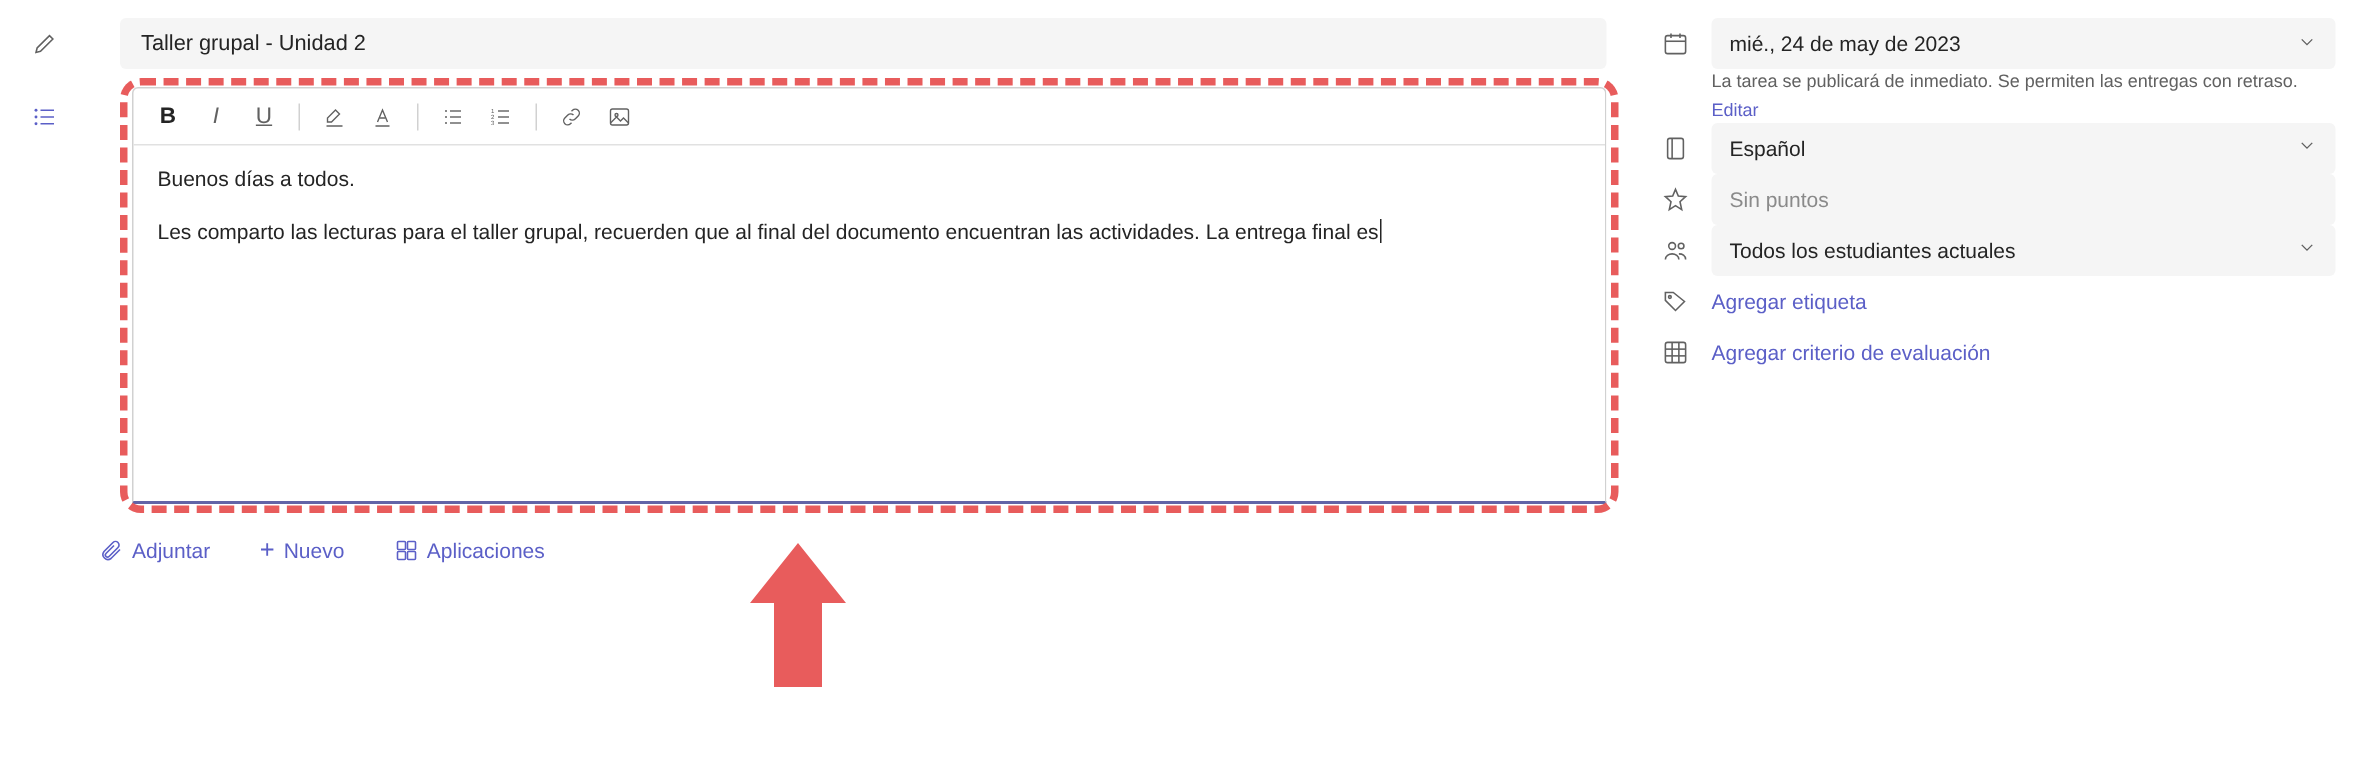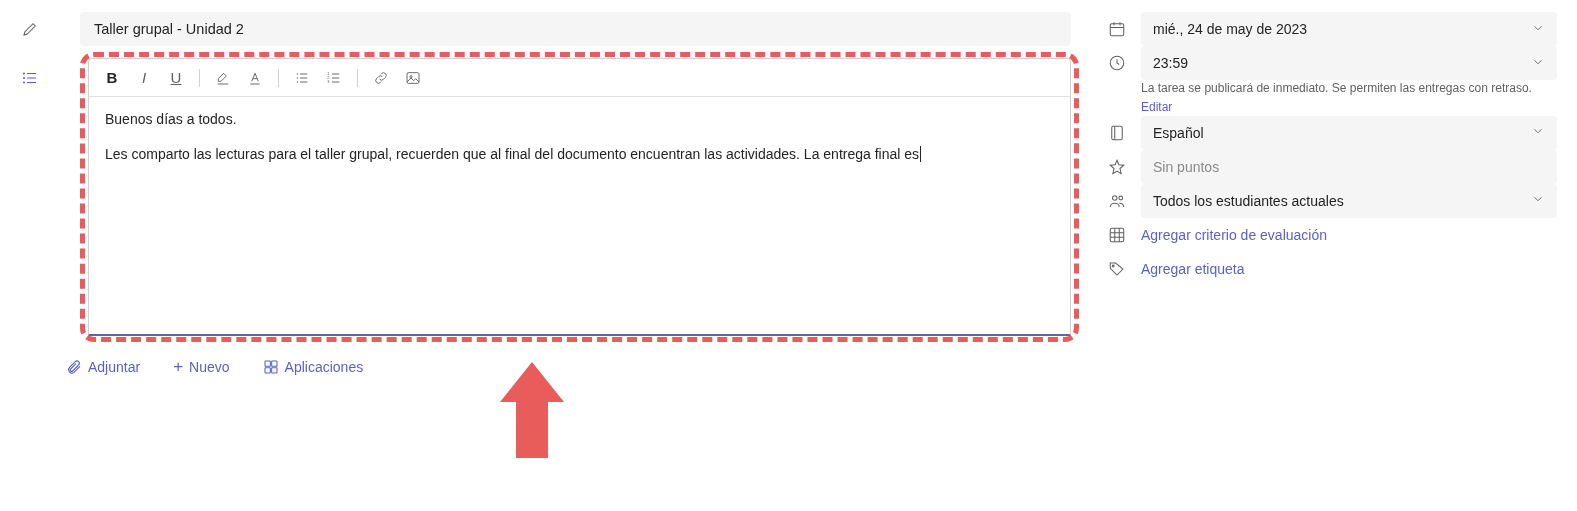--- a/index.html
+++ b/index.html
@@ -289,34 +289,20 @@
           </svg>
       </div>
       <div class="picker">
         <span>mié., 24 de may de 2023</span>
         <span class="chev"><svg viewBox="0 0 24 24">
               <polyline points="6 9 12 15 18 9"></polyline>
             </svg></span>
       </div>
     </div>
 
-    <div class="row">
-      <div class="row-icon">
-        <svg viewBox="0 0 24 24">
-            <circle cx="12" cy="12" r="9"></circle>
-            <polyline points="12 7 12 12 15 14"></polyline>
-          </svg>
-      </div>
-      <div class="picker">
-        <span>23:59</span>
-        <span class="chev"><svg viewBox="0 0 24 24">
-              <polyline points="6 9 12 15 18 9"></polyline>
-            </svg></span>
-      </div>
-    </div>
 
     <div class="note">
       <span>La tarea se publicará de inmediato. Se permiten las entregas con retraso.</span>
       <span class="edit-link">Editar</span>
     </div>
 
     <div class="row">
       <div class="row-icon">
         <svg viewBox="0 0 24 24">
             <rect x="5" y="3" width="14" height="18" rx="2"></rect>
@@ -356,34 +342,34 @@
         <span>Todos los estudiantes actuales</span>
         <span class="chev"><svg viewBox="0 0 24 24">
               <polyline points="6 9 12 15 18 9"></polyline>
             </svg></span>
       </div>
     </div>
 
     <div class="link-row">
       <div class="row-icon">
         <svg viewBox="0 0 24 24">
+            <path d="M20 12l-8 8-9-9V4h7l10 8z"></path>
+            <circle cx="7" cy="8" r="1.2"></circle>
+          </svg>
+      </div>
+      <span>Agregar etiqueta</span>
+    </div>
+
+    <div class="link-row">
+      <div class="row-icon">
+        <svg viewBox="0 0 24 24">
             <rect x="3" y="3" width="18" height="18" rx="2"></rect>
             <line x1="3" y1="9" x2="21" y2="9"></line>
             <line x1="3" y1="15" x2="21" y2="15"></line>
             <line x1="9" y1="3" x2="9" y2="21"></line>
             <line x1="15" y1="3" x2="15" y2="21"></line>
           </svg>
       </div>
       <span>Agregar criterio de evaluación</span>
     </div>
 
-    <div class="link-row">
-      <div class="row-icon">
-        <svg viewBox="0 0 24 24">
-            <path d="M20 12l-8 8-9-9V4h7l10 8z"></path>
-            <circle cx="7" cy="8" r="1.2"></circle>
-          </svg>
-      </div>
-      <span>Agregar etiqueta</span>
-    </div>
-
   </div>
 </div>
 
 </body></html>

